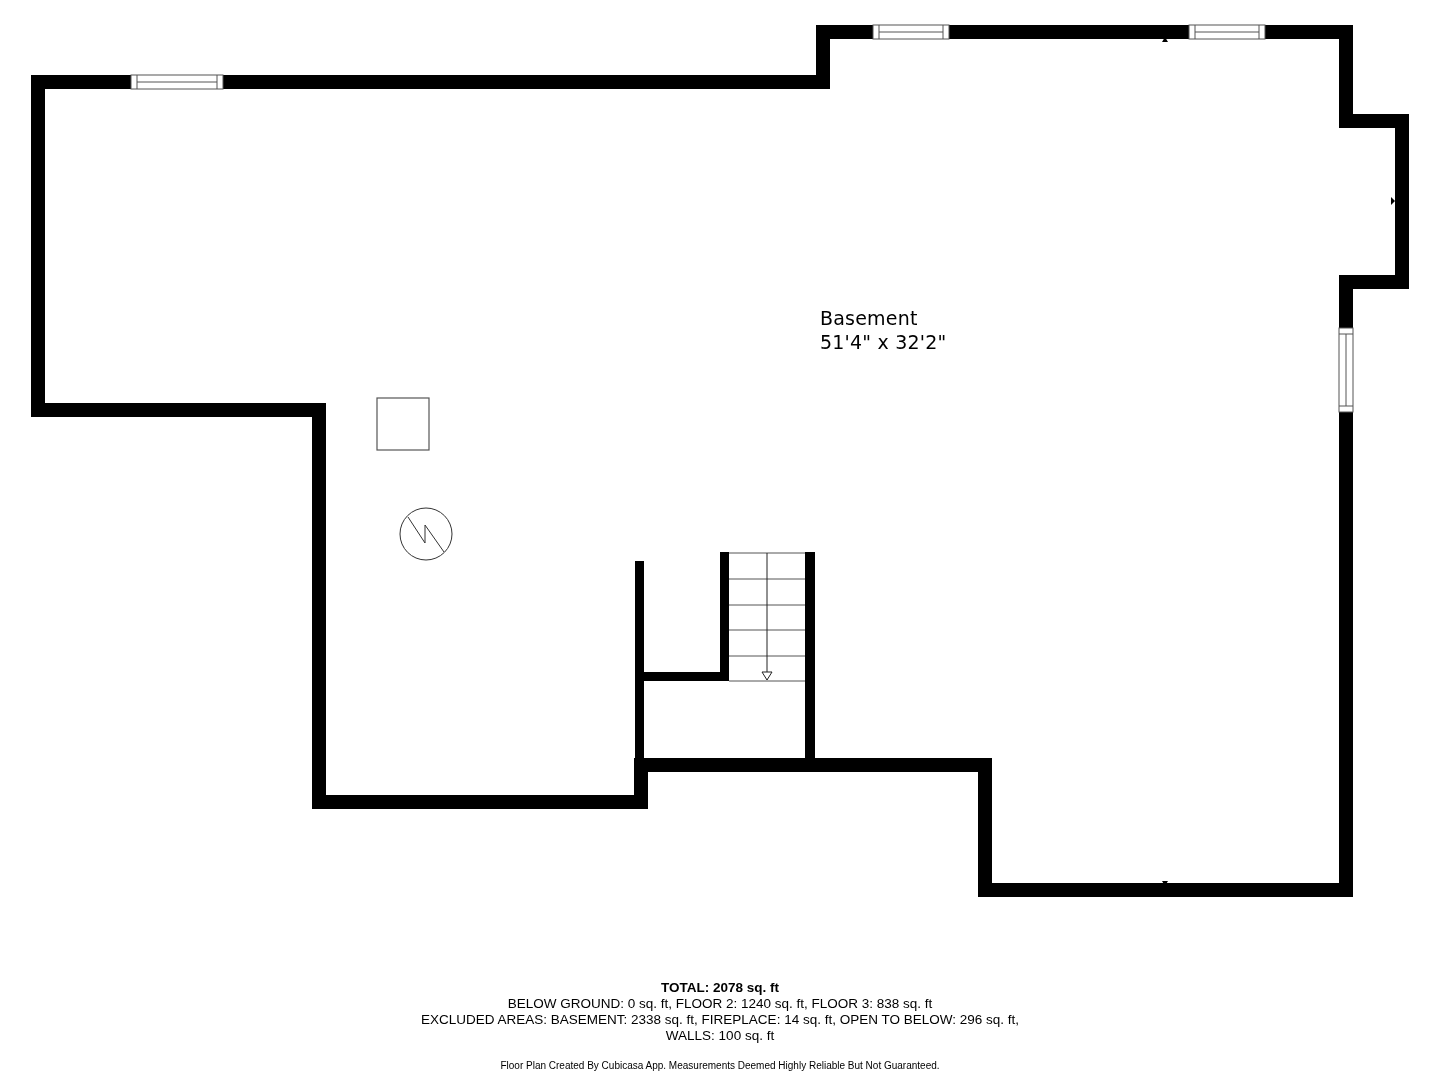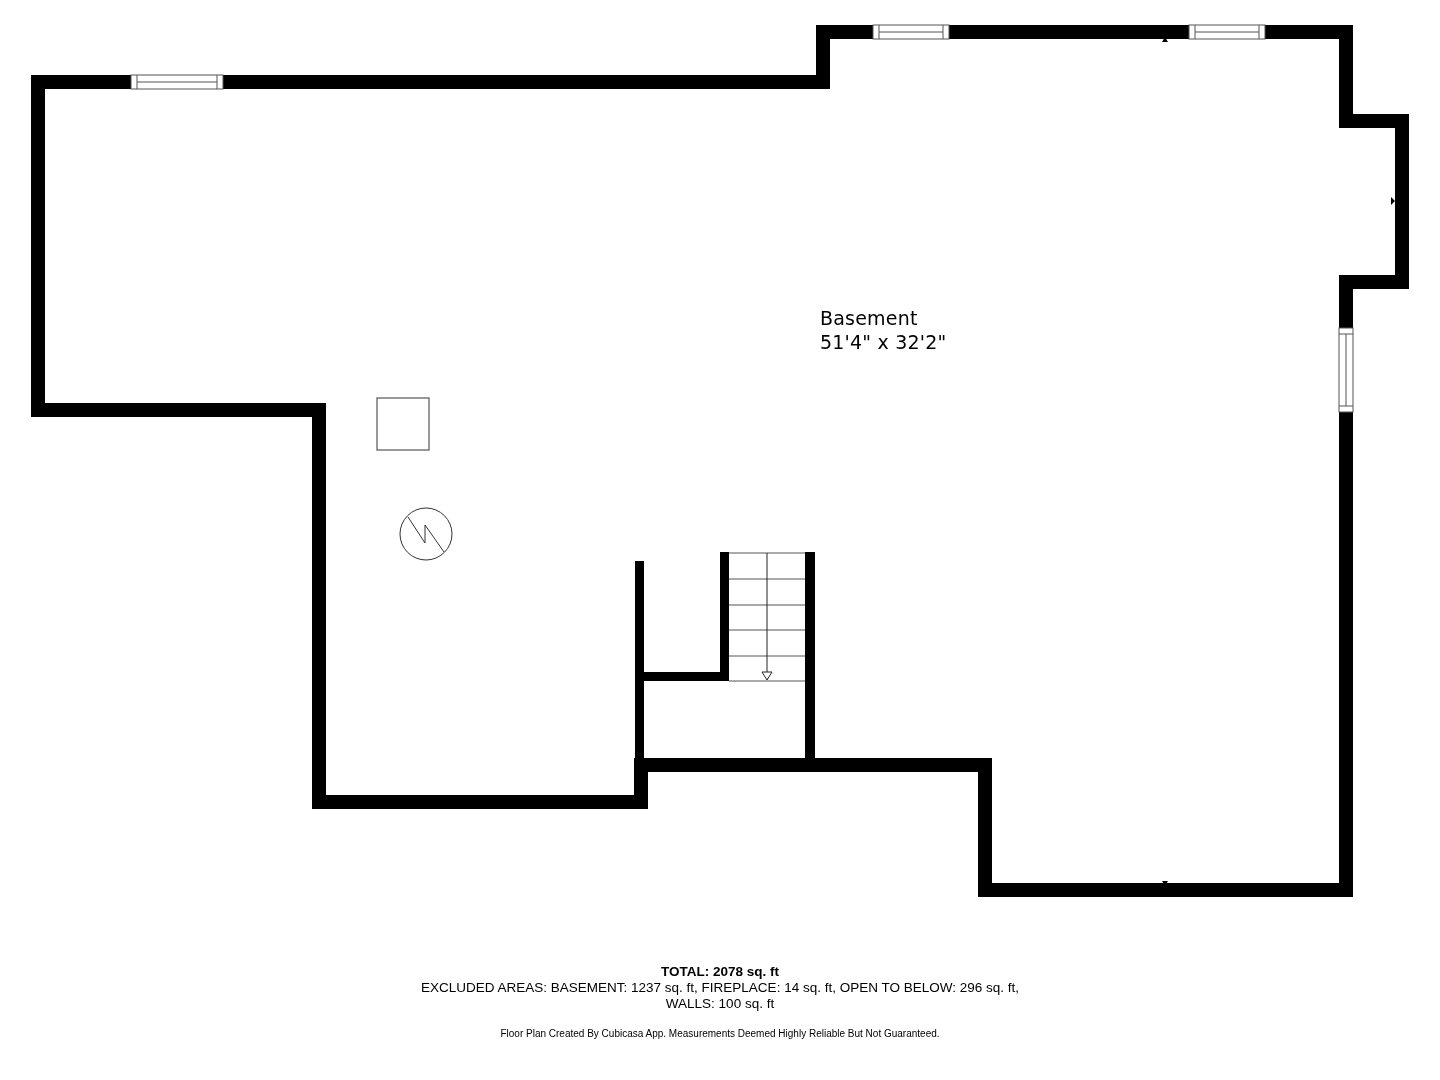--- a/index.html
+++ b/index.html
@@ -36,20 +36,21 @@
       left: 0;
       top: 964px;
       width: 1440px;
       text-align: center;
       font-family: "Liberation Sans", "DejaVu Sans", sans-serif;
       font-size: 13.5px;
       line-height: 16px;
     }
     .summary .total {
       font-weight: bold;
+      margin-top: 16px;
     }
     .summary .footer {
       margin-top: 14px;
       font-size: 10px;
     }
   </style>
 </head>
 <body>
 
 <svg id="plan" viewBox="0 0 1440 1080" xmlns="http://www.w3.org/2000/svg">
@@ -126,16 +127,17 @@
   </g>
 </svg>
 
 <div class="room-label">
   <div>Basement</div>
   <div>51'4" x 32'2"</div>
 </div>
 
 <div class="summary">
   <div class="total">TOTAL: 2078 sq. ft</div>
-  <div>EXCLUDED AREAS: BASEMENT: 1237 sq. ft, FIREPLACE: 14 sq. ft, OPEN TO BELOW: 296 sq. ft,</div>
+  <div>BELOW GROUND: 0 sq. ft, FLOOR 2: 1240 sq. ft, FLOOR 3: 838 sq. ft</div>
+  <div>EXCLUDED AREAS: BASEMENT: 2338 sq. ft, FIREPLACE: 14 sq. ft, OPEN TO BELOW: 296 sq. ft,</div>
   <div>WALLS: 100 sq. ft</div>
   <div class="footer">Floor Plan Created By Cubicasa App. Measurements Deemed Highly Reliable But Not Guaranteed.</div>
 </div>
 
 </body></html>

